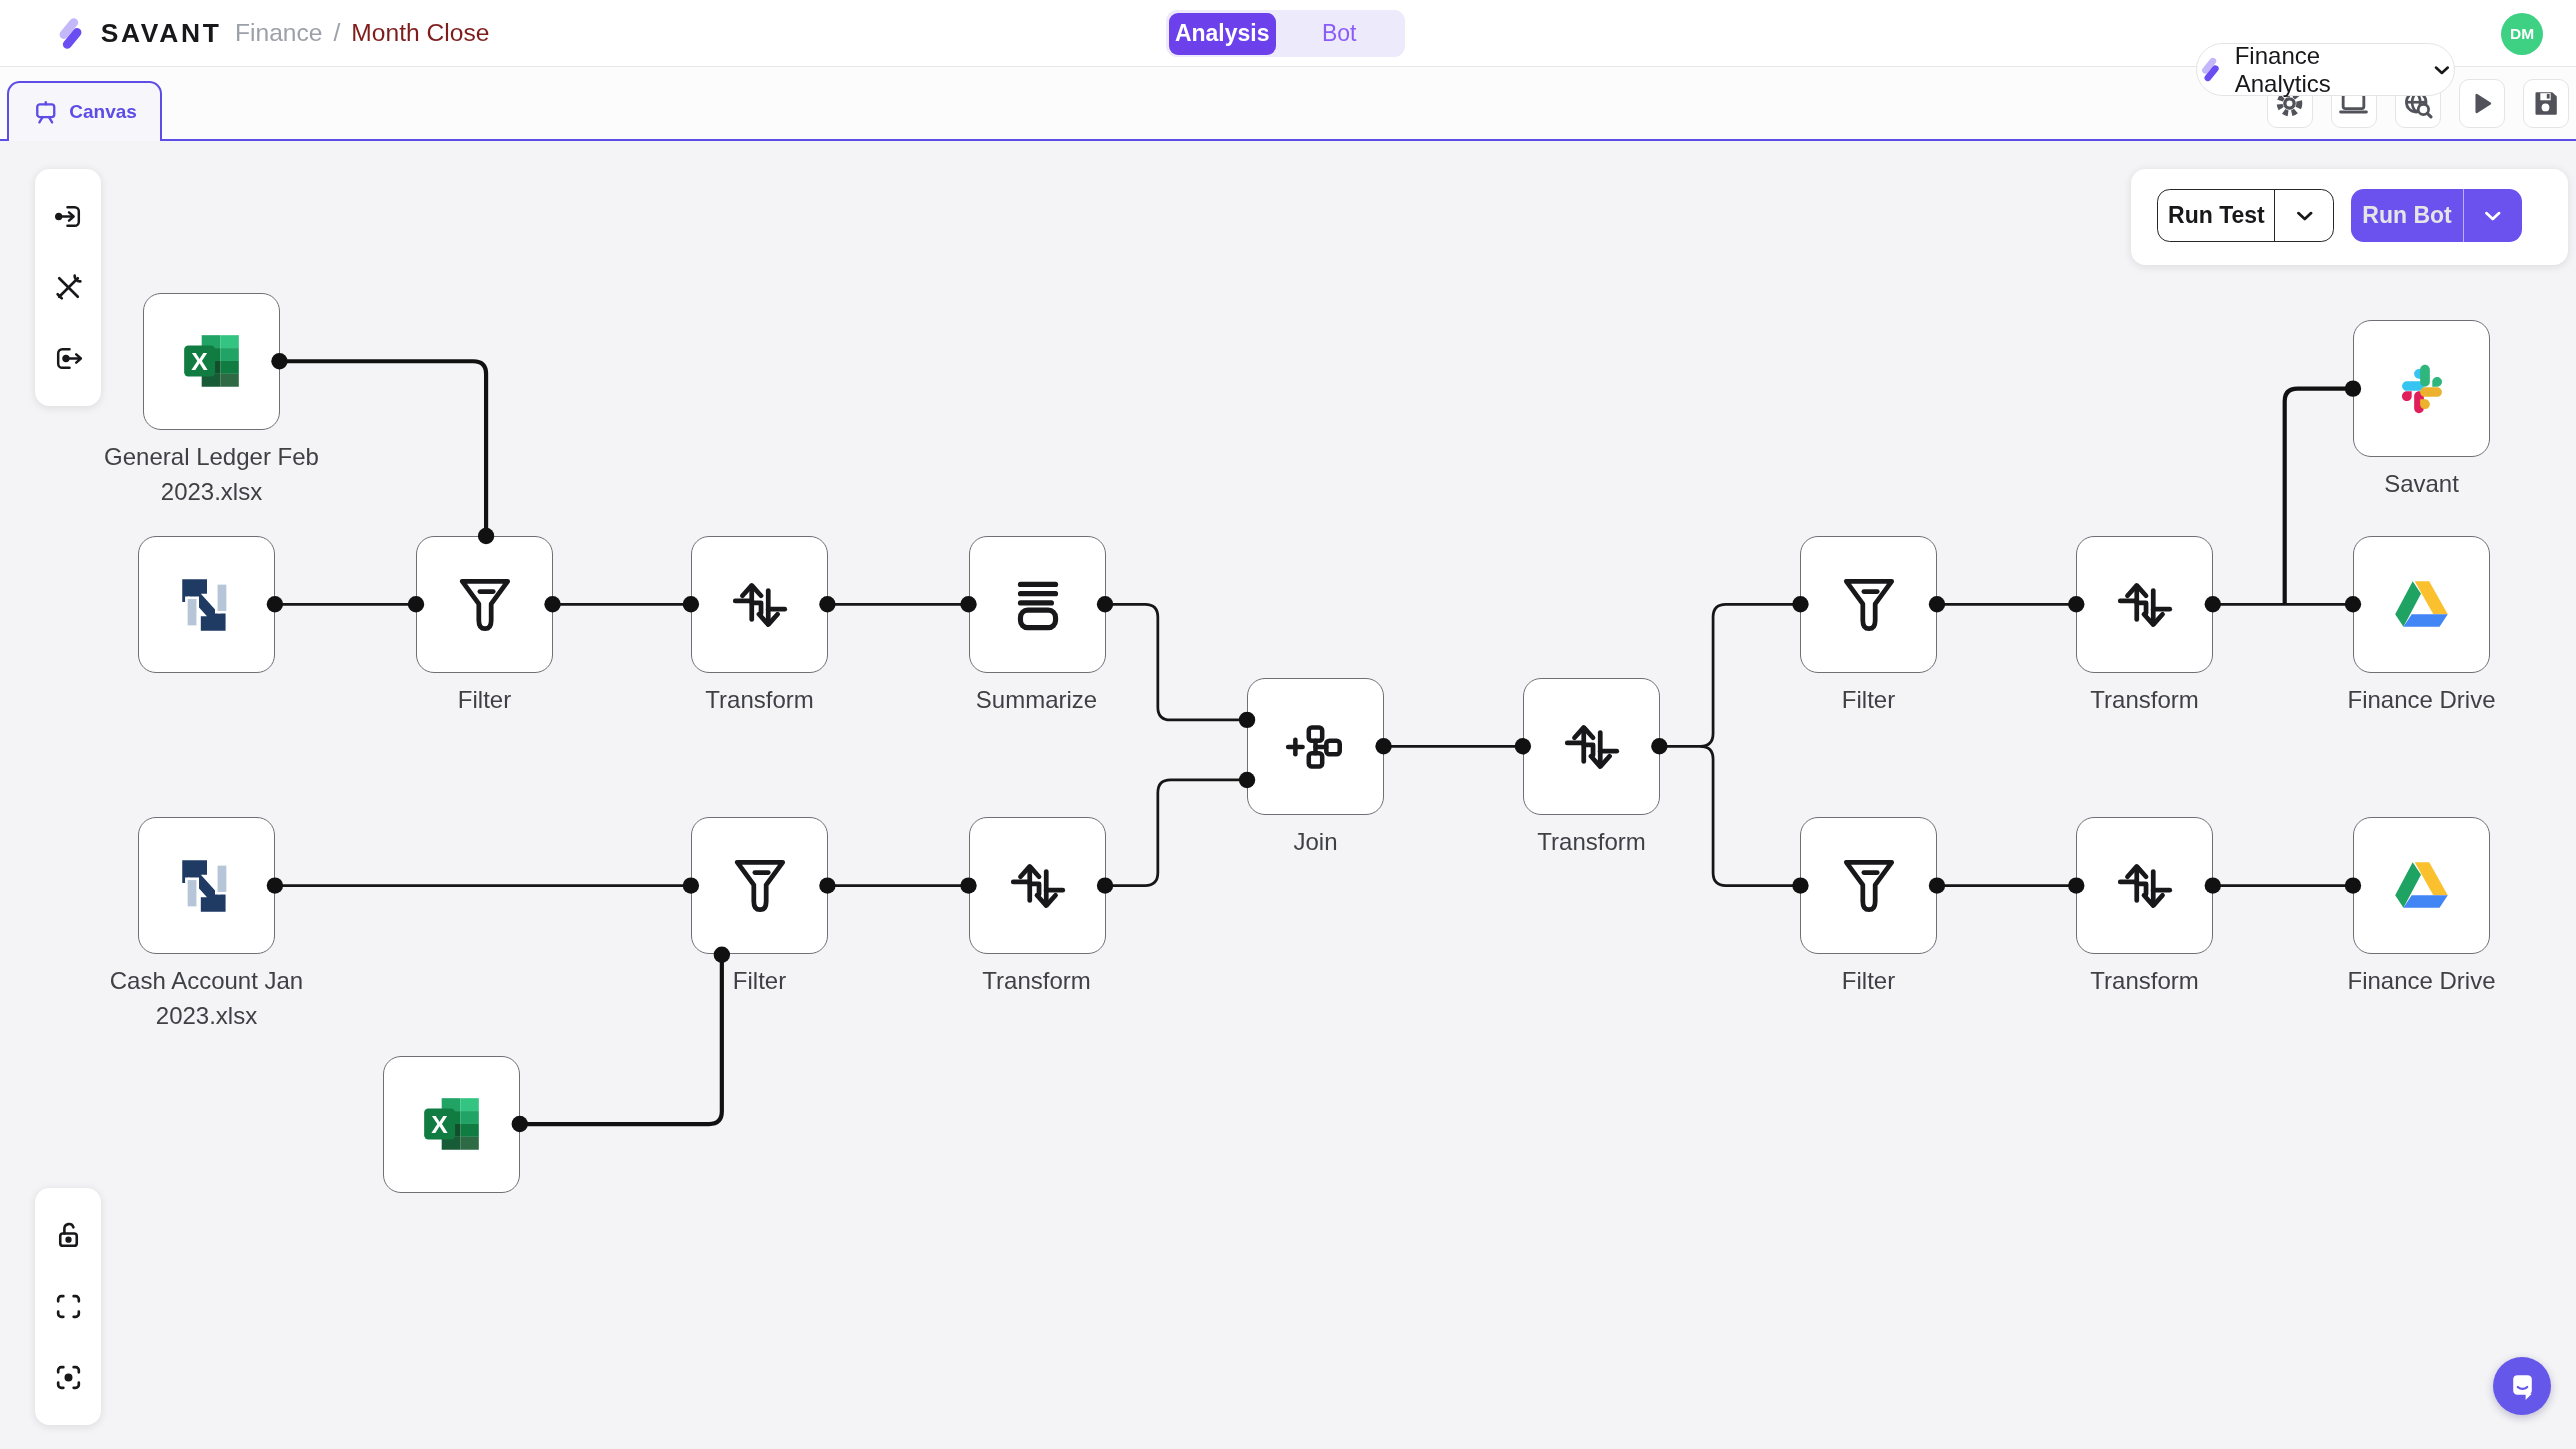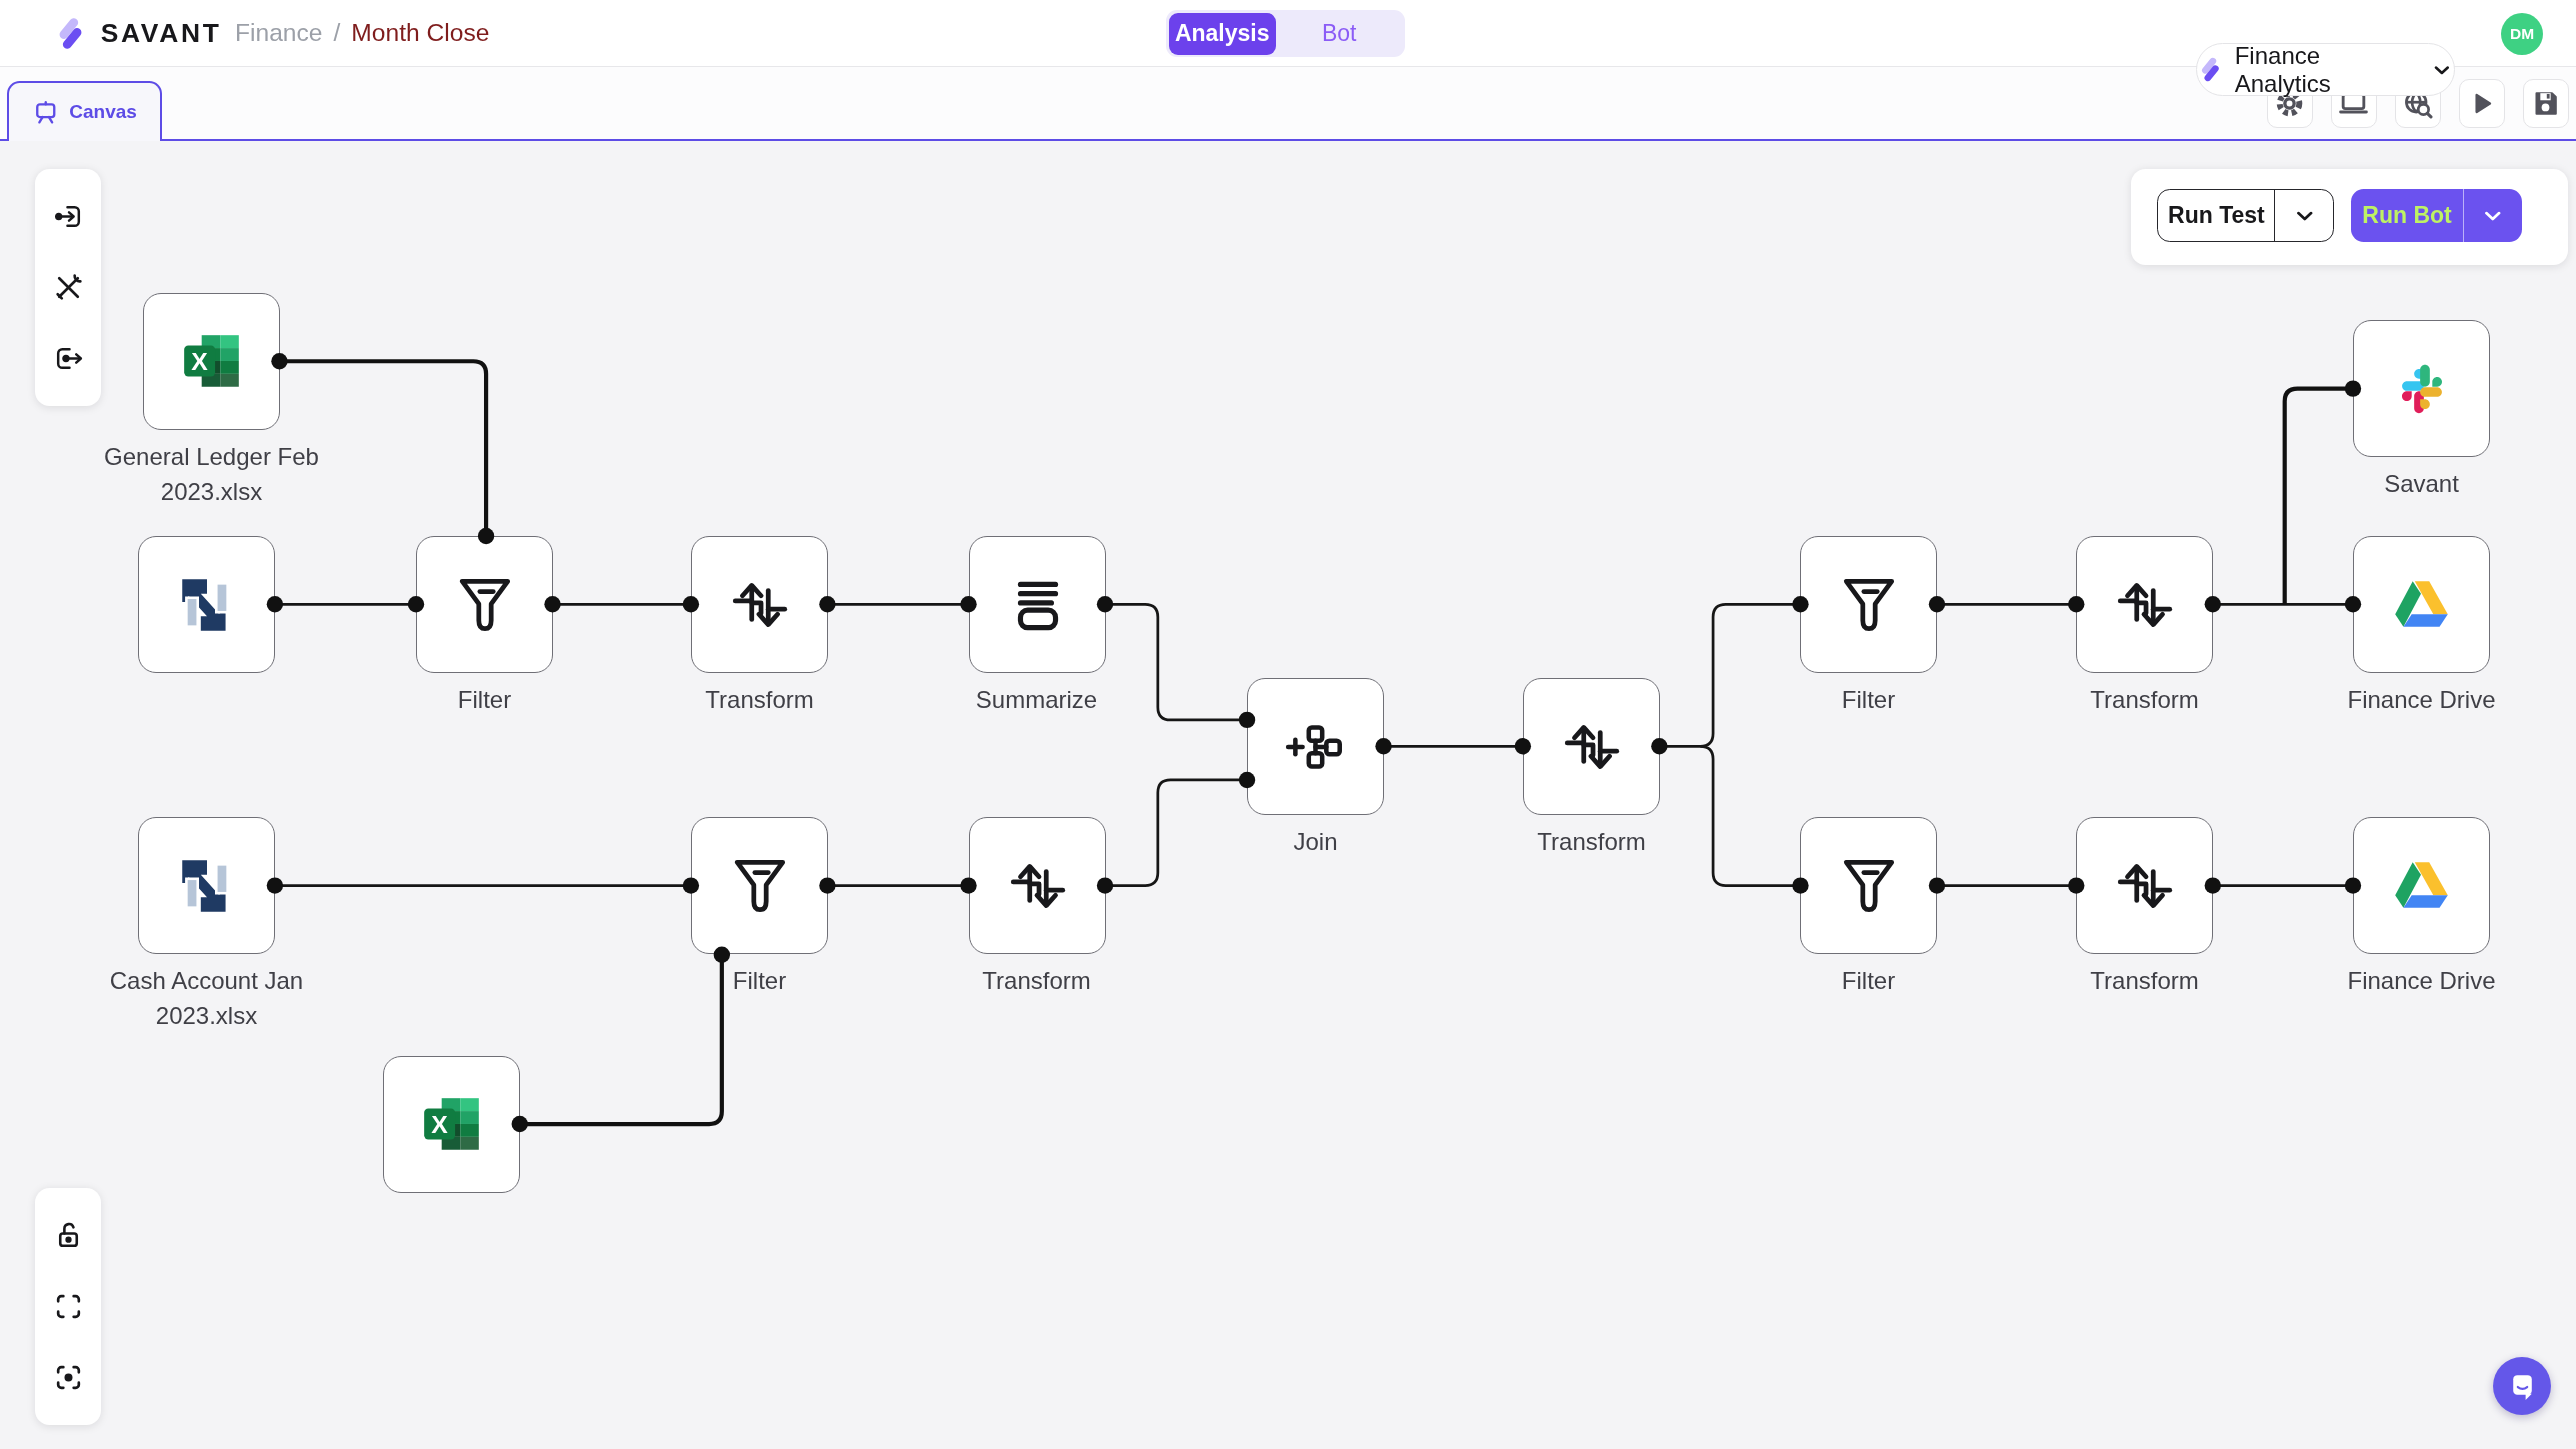--- a/index.html
+++ b/index.html
@@ -56,21 +56,21 @@
   .run-card { position:absolute; left:2131px; top:28px; width:437px; height:96px; background:#fff;
     border-radius:14.6px; box-shadow:0 1.8px 9px rgba(20,20,30,.10); z-index:6; }
   .runtest { position:absolute; left:26.4px; top:20px; height:53px; display:flex;
     border:1.8px solid #26262b; border-radius:12.7px; overflow:hidden; background:#fff; }
   .runtest-main { width:117px; display:flex; align-items:center; justify-content:center;
     font-size:23px; font-weight:600; color:#18181b; border-right:1.8px solid #26262b; }
   .runtest-arrow { width:58px; display:flex; align-items:center; justify-content:center; }
   .runbot { position:absolute; left:220px; top:20px; height:53px; display:flex;
     border-radius:12.7px; overflow:hidden; background:#6b52ef; }
   .runbot-main { width:113px; display:flex; align-items:center; justify-content:center;
-    font-size:23px; font-weight:600; color:#bef264; border-right:1.4px solid rgba(255,255,255,.55); }
+    font-size:23px; font-weight:600; color:#e5e5e5; border-right:1.4px solid rgba(255,255,255,.55); }
   .runbot-arrow { width:58px; display:flex; align-items:center; justify-content:center; }
 
   .chat-fab { position:absolute; left:2493px; top:1216px; width:58px; height:58px; border-radius:50%;
     background:#6457e9; z-index:8; display:flex; align-items:center; justify-content:center;
     box-shadow:0 2.7px 9px rgba(30,20,90,.25); }
 </style>
 </head>
 <body>
 
 <svg width="0" height="0" style="position:absolute">

